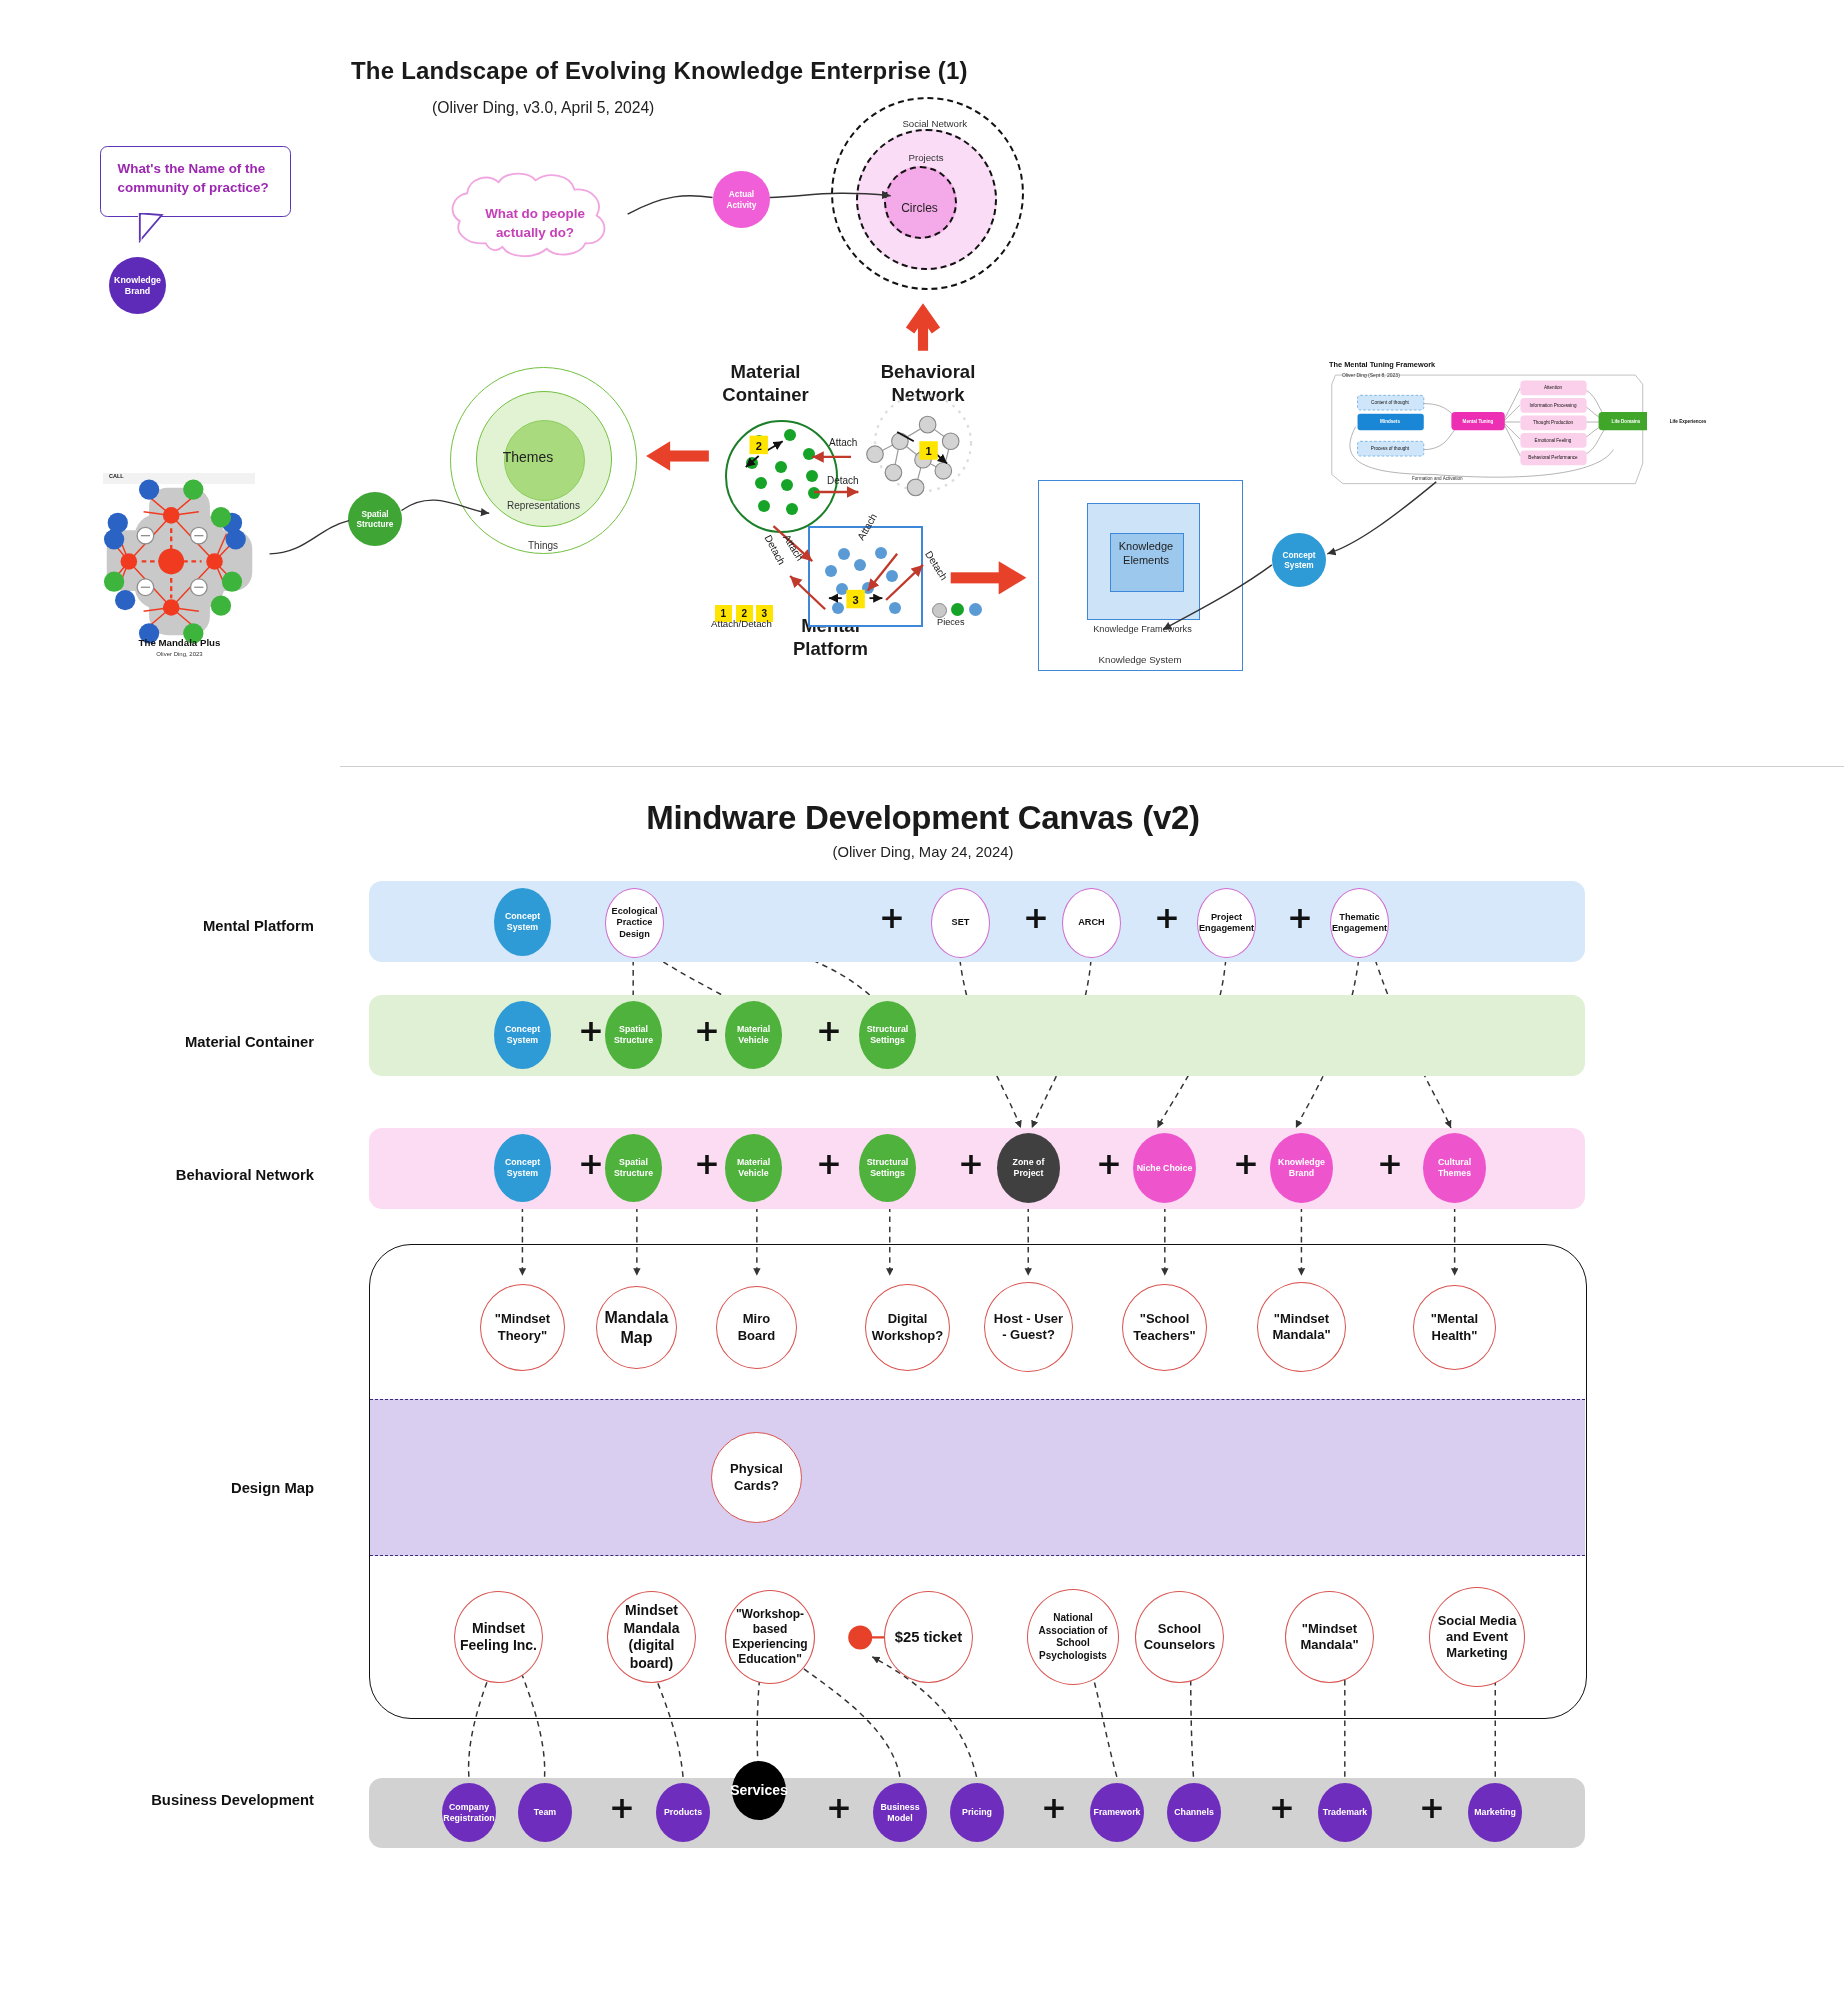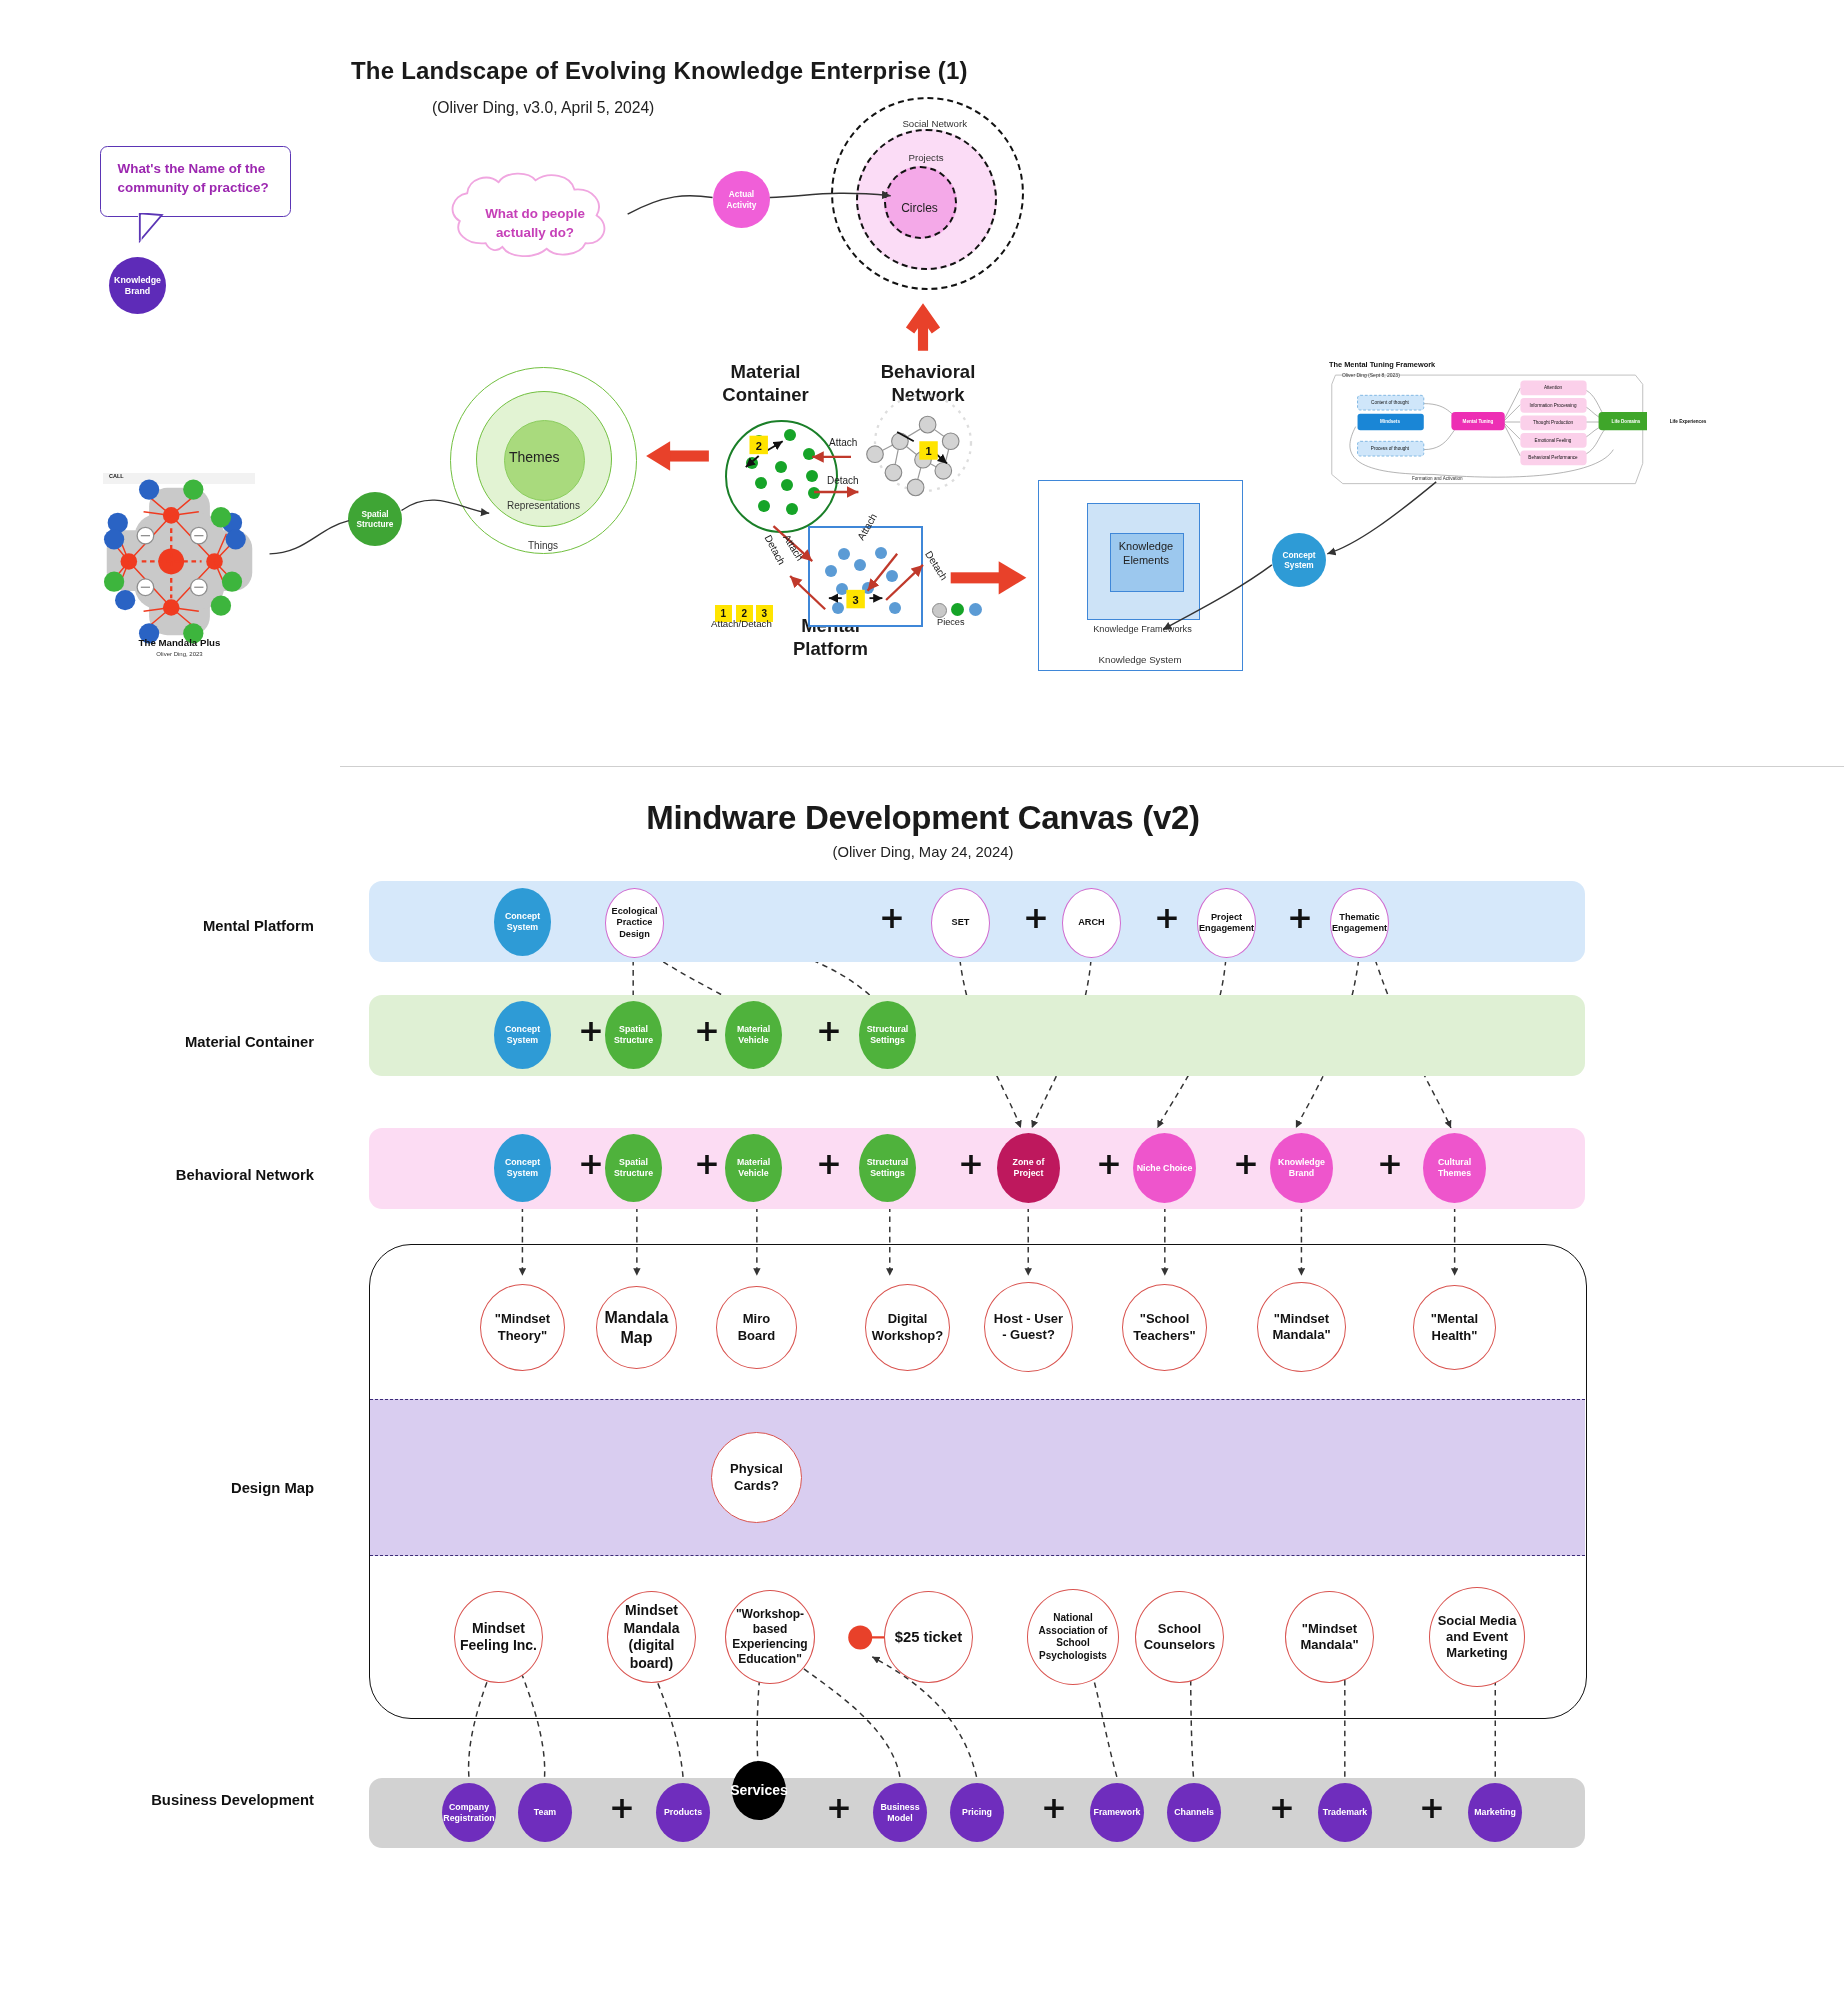--- a/index.html
+++ b/index.html
@@ -36,21 +36,21 @@
   #mental-title{left:766px;top:614px;width:129px;font-size:18.5px;font-weight:bold;text-align:center;line-height:1.25;}
 
   #mat-ball{left:725px;top:420px;width:109px;height:109px;border:2.8px solid #1a7f28;border-radius:50%;background:#fff;}
   .gdot{position:absolute;width:12px;height:12px;border-radius:50%;background:#16a428;}
   .bdot{position:absolute;width:12px;height:12px;border-radius:50%;background:#5b9bd5;}
   #mental-box{left:808px;top:526px;width:111px;height:97px;border:2.3px solid #3f87d8;background:#fff;}
 
   #themes-outer{left:450px;top:367px;width:185px;height:185px;border:1.8px solid #72c040;border-radius:50%;background:#fff;}
   #themes-mid{left:476px;top:391px;width:134px;height:134px;border:1.8px solid #72c040;border-radius:50%;background:#e2f3d3;}
   #themes-in{left:504px;top:420px;width:79px;height:79px;border:0.9px solid #8bcd5e;border-radius:50%;background:#a9da7d;}
-  #themes-lbl{left:509px;top:449px;width:70px;font-size:14px;color:#222;}
+  #themes-lbl{left:493px;top:449px;width:70px;text-align:center;font-size:14px;color:#222;}
   #repr-lbl{left:489px;top:500px;width:109px;text-align:center;font-size:10px;color:#333;}
   #things-lbl{left:509px;top:540px;width:68px;text-align:center;font-size:10px;color:#333;}
   #spatial-node{left:348px;top:492px;width:54px;height:54px;background:#3fa535;color:#fff;font-size:8.3px;font-weight:bold;line-height:1.25;}
 
   #ks-outer{left:1038px;top:480px;width:203px;height:189px;border:1.8px solid #3f87d8;background:#fff;}
   #ks-mid{left:1087px;top:503px;width:111px;height:115px;border:1.4px solid #3f87d8;background:#cde3f7;}
   #ks-in{left:1110px;top:533px;width:72px;height:57px;border:1.4px solid #3f87d8;background:#9cc8ee;}
   #ke-lbl{left:1110px;top:540px;width:72px;text-align:center;font-size:11px;line-height:1.25;color:#222;}
   #kf-lbl{left:1087px;top:624px;width:111px;text-align:center;font-size:9.2px;color:#333;}
   #ksys-lbl{left:1057px;top:654px;width:166px;text-align:center;font-size:9.7px;color:#333;}
@@ -452,21 +452,21 @@
     <div class="plus" style="left: 694px; top: 1148px;">+</div>
     <div class="plus" style="left: 816px; top: 1148px;">+</div>
     <div class="plus" style="left: 958px; top: 1148px;">+</div>
     <div class="plus" style="left: 1096px; top: 1148px;">+</div>
     <div class="plus" style="left: 1233px; top: 1148px;">+</div>
     <div class="plus" style="left: 1377px; top: 1148px;">+</div>
     <div class="node" style="left: 494px; top: 1134px; width: 57px; height: 68px; background: rgb(46, 155, 214); color: rgb(255, 255, 255); font-size: 8.8px;">Concept System</div>
     <div class="node" style="left: 605px; top: 1134px; width: 57px; height: 68px; background: rgb(79, 178, 60); color: rgb(255, 255, 255); font-size: 8.8px;">Spatial Structure</div>
     <div class="node" style="left: 725px; top: 1134px; width: 57px; height: 68px; background: rgb(79, 178, 60); color: rgb(255, 255, 255); font-size: 8.8px;">Material Vehicle</div>
     <div class="node" style="left: 859px; top: 1134px; width: 57px; height: 68px; background: rgb(79, 178, 60); color: rgb(255, 255, 255); font-size: 8.8px;">Structural Settings</div>
-    <div class="node" style="left: 997px; top: 1133px; width: 63px; height: 70px; background: #be185d; color: rgb(255, 255, 255); font-size: 8.8px;">Zone of Project</div>
+    <div class="node" style="left: 997px; top: 1133px; width: 63px; height: 70px; background: #404040; color: rgb(255, 255, 255); font-size: 8.8px;">Zone of Project</div>
     <div class="node" style="left: 1133px; top: 1133px; width: 63px; height: 70px; background: rgb(238, 85, 204); color: rgb(255, 255, 255); font-size: 8.8px;">Niche Choice</div>
     <div class="node" style="left: 1270px; top: 1133px; width: 63px; height: 70px; background: rgb(238, 85, 204); color: rgb(255, 255, 255); font-size: 8.8px;">Knowledge Brand</div>
     <div class="node" style="left: 1423px; top: 1133px; width: 63px; height: 70px; background: rgb(238, 85, 204); color: rgb(255, 255, 255); font-size: 8.8px;">Cultural Themes</div>
     <div class="band" style="left: 369px; top: 1778px; width: 1216px; height: 70px; background: rgb(210, 210, 210);"></div>
     <div class="rowlab" style="left: 111px; top: 1792px; width: 203px;">Business Development</div>
     <div class="plus" style="left: 609px; top: 1792px;">+</div>
     <div class="plus" style="left: 826px; top: 1792px;">+</div>
     <div class="plus" style="left: 1041px; top: 1792px;">+</div>
     <div class="plus" style="left: 1269px; top: 1792px;">+</div>
     <div class="plus" style="left: 1419px; top: 1792px;">+</div>

